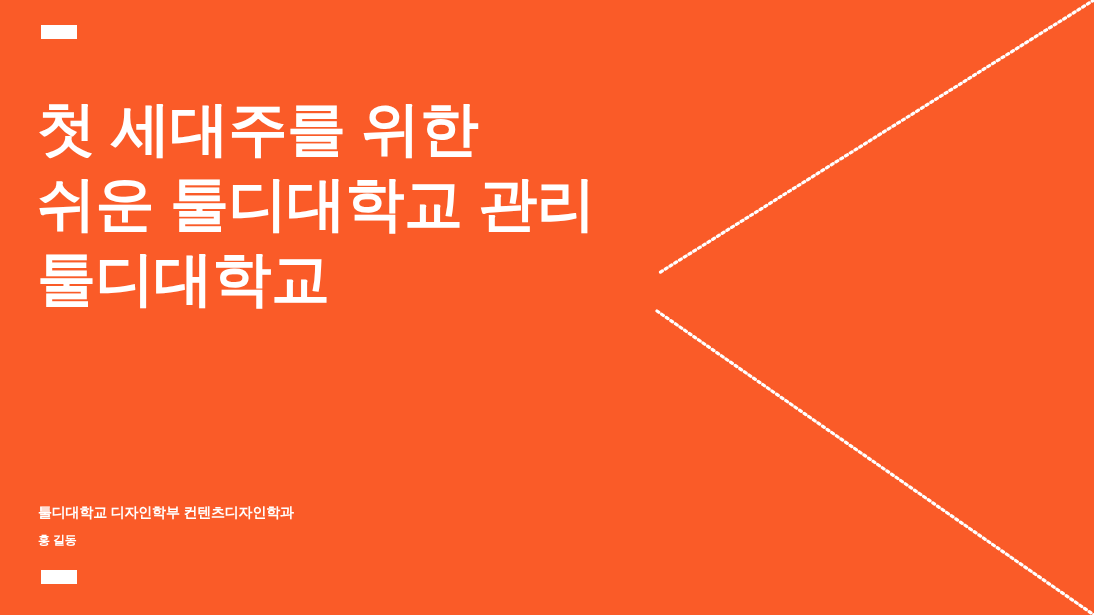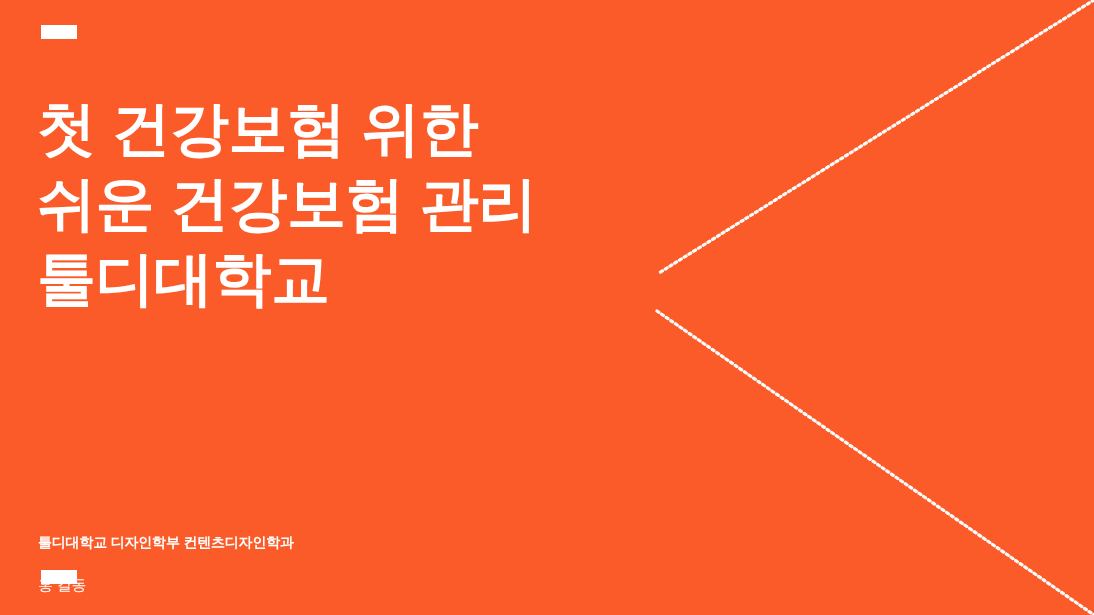--- a/index.html
+++ b/index.html
@@ -60,40 +60,40 @@
     font-weight: 700;
     line-height: 75px;
     letter-spacing: -0.5px;
     white-space: nowrap;
   }
 
   
   .credits-block {
     position: absolute;
     left: 38px;
-    top: 533px;
+    top: 503px;
     width: 560px;
   }
   .credits-org {
     display: block;
     color: #ffffff;
     font-size: 14px;
     font-weight: 700;
     line-height: 19px;
     letter-spacing: -0.2px;
     white-space: nowrap;
   }
   .credits-author {
     display: block;
     color: #ffffff;
-    font-size: 15px;
-    font-weight: 400;
+    font-size: 12px;
+    font-weight: 700;
     line-height: 22px;
     letter-spacing: -0.2px;
-    margin-top: 22px;
+    margin-top: 7px;
     white-space: nowrap;
   }
 </style>
 </head>
 <body>
 
 <div class="slide">
 
   <svg class="chevron-decor" viewBox="0 0 1094 615" width="1094" height="615" aria-hidden="true">
     <defs>
@@ -101,22 +101,22 @@
         <circle cx="2.6" cy="2.6" r="1.6" fill="#ffffff"></circle>
       </pattern>
     </defs>
     <line x1="1094" y1="0" x2="659" y2="273" stroke="#ffffff" stroke-width="3.2" stroke-linecap="round" stroke-dasharray="2.2 3.4"></line>
     <line x1="657" y1="311" x2="1094" y2="615" stroke="#ffffff" stroke-width="3.2" stroke-linecap="round" stroke-dasharray="2.2 3.4"></line>
   </svg>
 
   <div class="rule-mark top"></div>
 
   <div class="title-block">
-    <span class="title-line">첫 건강보험 위한</span>
-    <span class="title-line">쉬운 건강보험 관리</span>
+    <span class="title-line">첫 세대주를 위한</span>
+    <span class="title-line">쉬운 툴디대학교 관리</span>
     <span class="title-line">툴디대학교</span>
   </div>
 
   <div class="credits-block">
     <span class="credits-org">툴디대학교 디자인학부 컨텐츠디자인학과</span>
     <span class="credits-author">홍 길동</span>
   </div>
 
   <div class="rule-mark bottom"></div>
 

